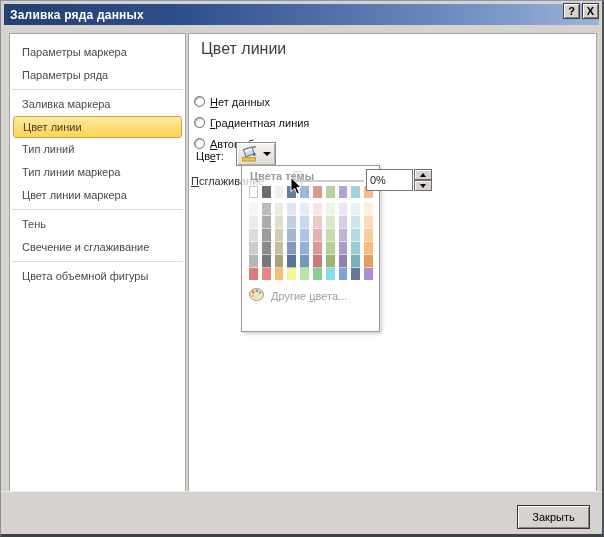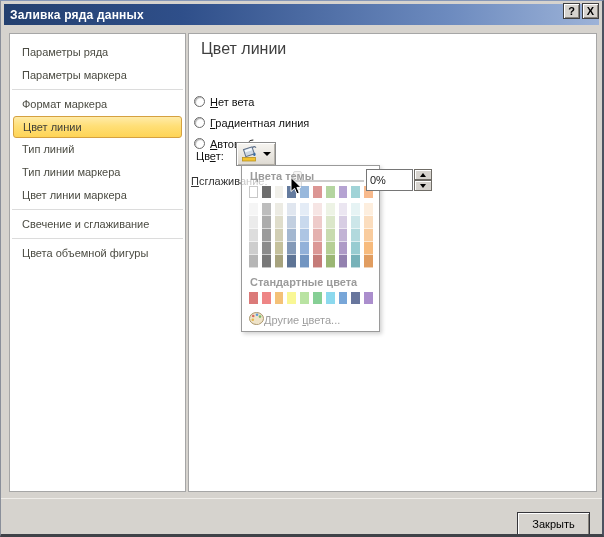--- a/index.html
+++ b/index.html
@@ -108,27 +108,27 @@
   }
   .pop-header{ font-weight:bold; color:#9b9b9b; margin:1px 0 4px 2px; }
   .swatch-row{ display:flex; gap:4px; margin-left:1px; }
   .swatch{ width:12px; height:12px; cursor:default; }
   .swatch.white{ outline:1px solid #c8c8c8; outline-offset:-1px; }
   .variant-grid{ margin-top:5px; }
   .variant-grid .swatch-row{ gap:4px; }
   .cell{ width:12px; height:13px; border-bottom:1px solid rgba(255,255,255,.55); cursor:default; }
   .std-header{ margin-top:8px; }
   .more-row{ display:flex; align-items:center; margin:8px 0 0 1px; color:#9e9e9e; cursor:default; }
-  .more-row .txt{ }
+  .more-row .txt{ margin-left:7px; }
 
   .cursor{ position:absolute; left:101px; top:143px; z-index:40; pointer-events:none; }
 
   
   .footer{
-    position:absolute; left:0; right:0; bottom:0; height:36px; background:#d6d3ce;
+    position:absolute; left:0; right:0; bottom:0; height:43px; background:#d6d3ce;
     border-top:1px solid #efede9;
   }
   .close-btn{
     position:absolute; right:12px; top:13px; width:73px; height:24px;
     background:#d6d3ce; border:1px solid #35353a;
     box-shadow:inset 1px 1px 0 #ffffff, inset -1px -1px 0 #87837c;
     font-family:"Liberation Sans", sans-serif; font-size:11px; color:#000;
     text-align:center; line-height:22px; cursor:default;
   }
 </style>
@@ -138,42 +138,43 @@
 <div class="dialog">
 
   <div class="titlebar">
     <span class="title-text">Заливка ряда данных</span>
   </div>
   <div class="tbtn help">?</div>
   <div class="tbtn close">X</div>
 
   <div class="panel-left">
     <div>
+        <div class="side-item">Параметры маркера</div>
         <div class="side-item">Параметры ряда</div>
-        <div class="side-item">Параметры маркера</div>
         <div class="side-sep"></div>
-        <div class="side-item">Формат маркера</div>
+        <div class="side-item">Заливка маркера</div>
         <div class="side-item selected">Цвет линии</div>
         <div class="side-item">Тип линий</div>
         <div class="side-item">Тип линии маркера</div>
         <div class="side-item">Цвет линии маркера</div>
         <div class="side-sep"></div>
+        <div class="side-item">Тень</div>
         <div class="side-item">Свечение и сглаживание</div>
         <div class="side-sep"></div>
         <div class="side-item">Цвета объемной фигуры</div>
       </div>
   </div>
 
   <div class="panel-right">
     <div class="heading">Цвет линии</div>
 
     <div class="radio-group">
         <div class="radio-row">
           <span class="radio"></span>
-          <span class="radio-label"><span></span><span class="u">Н</span><span>ет вета</span></span>
+          <span class="radio-label"><span></span><span class="u">Н</span><span>ет данных</span></span>
         </div>
         <div class="radio-row">
           <span class="radio"></span>
           <span class="radio-label"><span></span><span class="u">Г</span><span>радиентная линия</span></span>
         </div>
         <div class="radio-row">
           <span class="radio"></span>
           <span class="radio-label"><span></span><span class="u">А</span><span>втовыбор</span></span>
         </div>
       </div>
@@ -277,21 +278,20 @@
             <span class="cell" style="background: rgb(167, 163, 126);"></span>
             <span class="cell" style="background: rgb(94, 116, 149);"></span>
             <span class="cell" style="background: rgb(114, 149, 193);"></span>
             <span class="cell" style="background: rgb(197, 123, 120);"></span>
             <span class="cell" style="background: rgb(155, 182, 116);"></span>
             <span class="cell" style="background: rgb(147, 129, 175);"></span>
             <span class="cell" style="background: rgb(119, 178, 185);"></span>
             <span class="cell" style="background: rgb(225, 157, 96);"></span>
           </div>
         </div>
-      <div class="pop-header std-header">Стандартные цвета</div>
       <div class="swatch-row">
           <span class="swatch" style="background: rgb(219, 122, 121);"></span>
           <span class="swatch" style="background: rgb(238, 133, 133);"></span>
           <span class="swatch" style="background: rgb(244, 193, 119);"></span>
           <span class="swatch" style="background: rgb(249, 247, 149);"></span>
           <span class="swatch" style="background: rgb(185, 227, 162);"></span>
           <span class="swatch" style="background: rgb(134, 207, 149);"></span>
           <span class="swatch" style="background: rgb(140, 217, 238);"></span>
           <span class="swatch" style="background: rgb(120, 166, 216);"></span>
           <span class="swatch" style="background: rgb(104, 118, 157);"></span>

